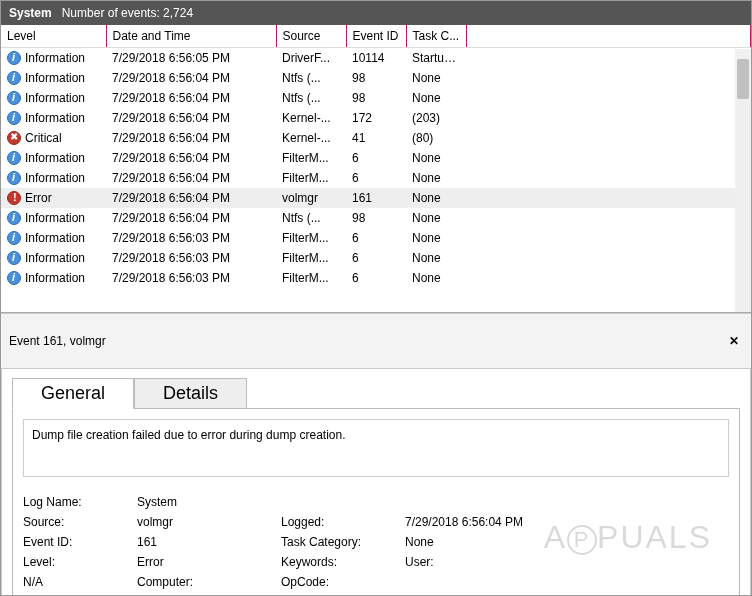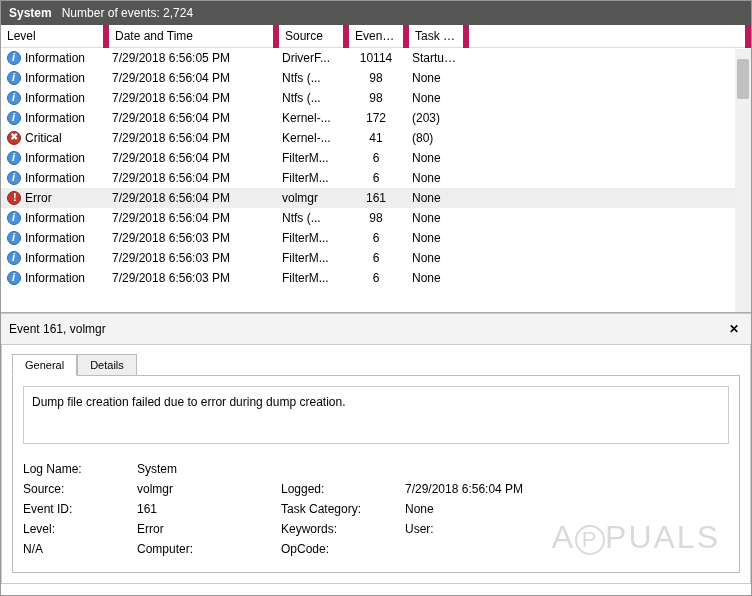--- a/index.html
+++ b/index.html
@@ -34,21 +34,21 @@
   table.events {
     width: 100%;
     border-collapse: collapse;
     table-layout: fixed;
   }
   table.events th {
     text-align: left;
     font-weight: normal;
     padding: 4px 6px;
     background: #fff;
-    border-right: 6px solid #be185d;
+    border-right: 1px solid #be185d;
     border-bottom: 1px solid #ddd;
     white-space: nowrap;
     overflow: hidden;
     text-overflow: ellipsis;
     cursor: pointer;
     position: relative;
   }
   table.events td {
     padding: 2px 6px;
     white-space: nowrap;
@@ -56,21 +56,21 @@
     text-overflow: ellipsis;
     height: 20px;
   }
   table.events tr.row.selected { background: #eee; }
   .col-level { width: 105px; }
   .col-date { width: 170px; }
   .col-source { width: 70px; }
   .col-eventid { width: 60px; text-align: right; }
   .col-task { width: 60px; }
   .col-spacer { width: auto; }
-  td.col-eventid { text-align: center; padding-right: 10px; }
+  td.col-eventid { text-align: left; padding-right: 10px; }
   .lvl-cell { display: flex; align-items: flex-end; gap: 4px; }
   .icon {
     width: 14px; height: 14px; display: inline-block; border-radius: 50%;
     position: relative; flex-shrink: 0;
   }
   .icon-info { background: #4a90d9; border: 1px solid #2c6cb0; }
   .icon-info::after {
     content: "i"; color: #fff; font-weight: bold; font-style: italic;
     position: absolute; left: 4px; top: -1px; font-size: 11px;
   }
@@ -79,45 +79,45 @@
     content: "!"; color: #fff; font-weight: bold;
     position: absolute; left: 5px; top: -1px; font-size: 11px;
   }
   .icon-critical { background: #c0392b; border: 1px solid #922; }
   .icon-critical::after {
     content: "✖"; color: #fff; position: absolute; left: 2px; top: -1px; font-size: 10px;
   }
 
   .detail-header {
     background: #f3f3f3;
-    padding: 8px 8px;
+    padding: 20px 8px;
     border-top: 1px solid #ccc;
     border-bottom: 1px solid #ccc;
     display: flex;
     justify-content: space-between;
     align-items: center;
   }
   .detail-header .close {
     font-weight: bold; cursor: pointer; padding: 0 4px;
   }
   .detail-pane {
     padding: 4px 10px 10px 10px;
     border-left: 1px solid #ccc;
     border-right: 1px solid #ccc;
     border-bottom: 1px solid #ccc;
   }
   .tabs {
     display: flex; gap: 0; margin-top: 4px;
   }
   .tab {
-    padding: 4px 12px;
+    padding: 4px 28px;
     border: 1px solid #bbb;
     background: #eee;
     cursor: pointer;
-    font-size: 11px;
+    font-size: 18px;
     position: relative;
     top: 1px;
   }
   .tab.active {
     background: #fff;
     border-bottom: 1px solid #fff;
   }
   .tab-body {
     border: 1px solid #bbb;
     padding: 10px;
@@ -139,21 +139,21 @@
   }
   .props .lab { color: #000; }
   .scrollbar {
     position: absolute; right: 0; top: 24px; bottom: 0; width: 16px; background: #f0f0f0;
   }
   .scrollthumb {
     position: absolute; left: 2px; right: 2px; top: 10px; height: 40px; background: #c0c0c0; border-radius: 2px;
   }
   .watermark {
     position: absolute;
-    right: 32px;
+    right: 40px;
     bottom: 40px;
     font-size: 32px;
     font-weight: 300;
     color: rgba(0,0,0,0.15);
     letter-spacing: 2px;
     pointer-events: none;
     z-index: 50;
   }
   .watermark .pp {
     display:inline-block;

